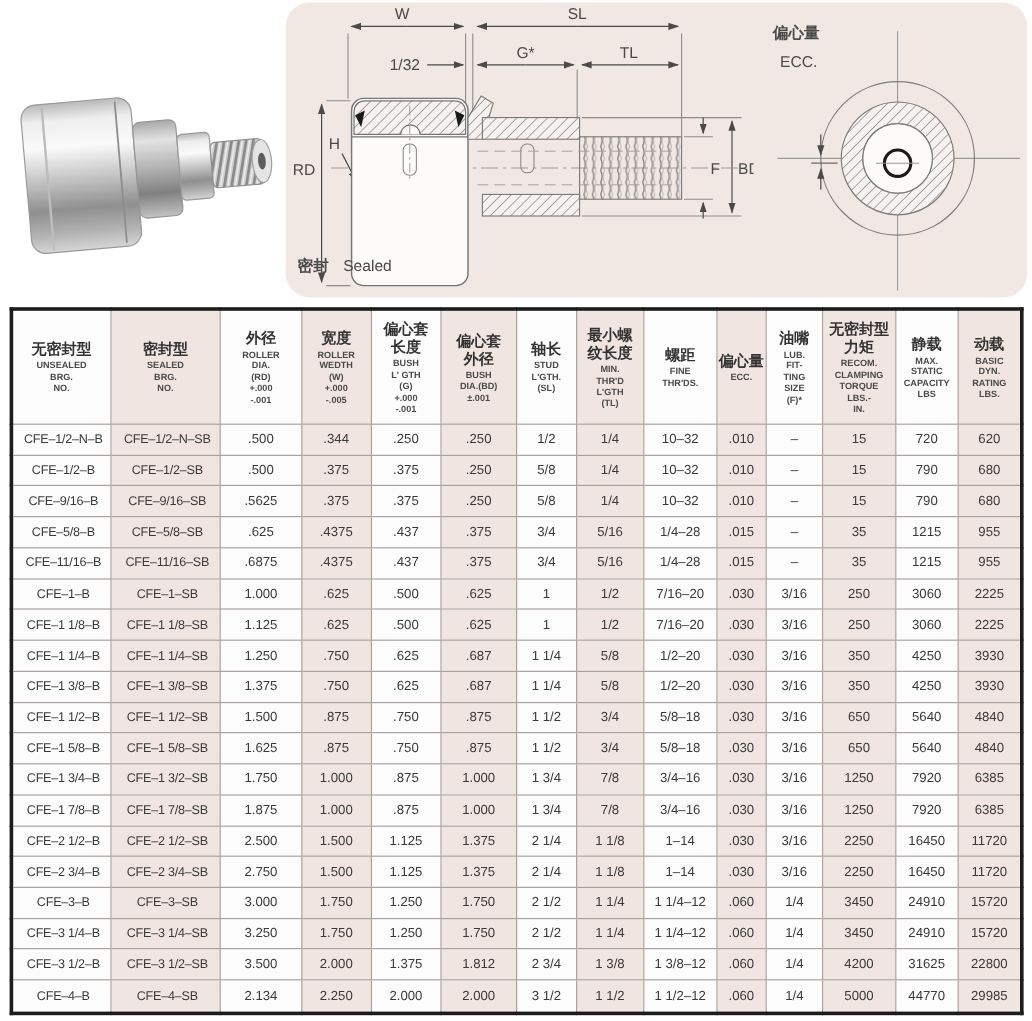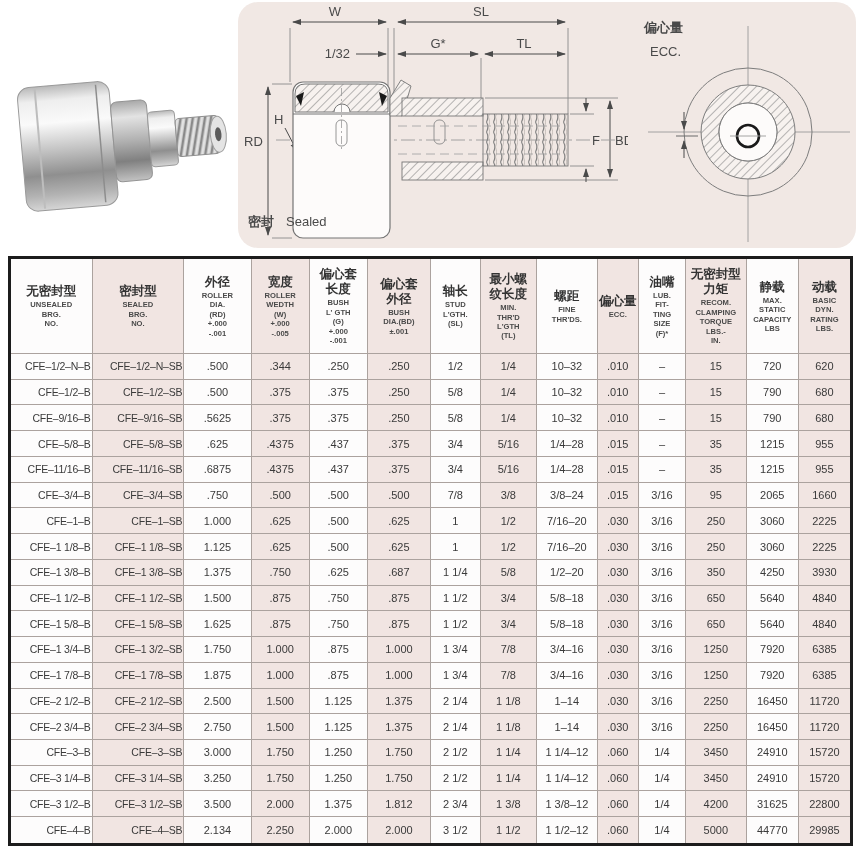--- a/index.html
+++ b/index.html
@@ -21,21 +21,21 @@
   #spec-table-wrap { position:absolute; left:8px; top:256px; width:845px; height:590px; }
   table#spec-table { width:100%; height:100%; border-collapse:collapse; table-layout:fixed;
                      border:3px solid #1c1c1c; background:#fdfcfc; }
   #spec-table th, #spec-table td { border:1px solid #aba29e; overflow:hidden; }
   #spec-table thead th { height:96px; vertical-align:middle; text-align:center; padding:1px; }
   .hdr-cn { font-weight:bold; font-size:12.5px; line-height:1.2; white-space:pre-line;
             font-family:"DejaVu Sans","Liberation Sans",sans-serif; color:#333; }
   .hdr-en { font-size:7.6px; line-height:1.25; white-space:pre-line; color:#4a4a4a; margin-top:2px; }
   #spec-table tbody td { font-size:11px; text-align:center; color:#3a3a3a; padding:0 1px;
                          font-family:"Liberation Sans","DejaVu Sans",sans-serif; }
-  #spec-table tbody td.name { text-align:right; padding-left:4px; font-size:10.5px; letter-spacing:-0.2px; }
+  #spec-table tbody td.name { text-align:center; padding-left:4px; font-size:10.5px; letter-spacing:-0.2px; }
   #spec-table .tint { background:#f1e5e2; }
 </style>
 </head>
 <body>
 
 <div id="page">
 
   <div id="top-section">
 
     <div id="photo-panel">
@@ -381,36 +381,20 @@
             <td>3/4</td>
             <td class="tint">5/16</td>
             <td>1/4–28</td>
             <td class="tint">.015</td>
             <td>–</td>
             <td class="tint">35</td>
             <td>1215</td>
             <td class="tint">955</td>
           </tr>
           <tr>
-            <td class="name">CFE–3/4–B</td>
-            <td class="tint name">CFE–3/4–SB</td>
-            <td>.750</td>
-            <td class="tint">.500</td>
-            <td>.500</td>
-            <td class="tint">.500</td>
-            <td>7/8</td>
-            <td class="tint">3/8</td>
-            <td>3/8–24</td>
-            <td class="tint">.015</td>
-            <td>3/16</td>
-            <td class="tint">95</td>
-            <td>2065</td>
-            <td class="tint">1660</td>
-          </tr>
-          <tr>
             <td class="name">CFE–1–B</td>
             <td class="tint name">CFE–1–SB</td>
             <td>1.000</td>
             <td class="tint">.625</td>
             <td>.500</td>
             <td class="tint">.625</td>
             <td>1</td>
             <td class="tint">1/2</td>
             <td>7/16–20</td>
             <td class="tint">.030</td>
@@ -427,20 +411,36 @@
             <td>.500</td>
             <td class="tint">.625</td>
             <td>1</td>
             <td class="tint">1/2</td>
             <td>7/16–20</td>
             <td class="tint">.030</td>
             <td>3/16</td>
             <td class="tint">250</td>
             <td>3060</td>
             <td class="tint">2225</td>
+          </tr>
+          <tr>
+            <td class="name">CFE–1 1/4–B</td>
+            <td class="tint name">CFE–1 1/4–SB</td>
+            <td>1.250</td>
+            <td class="tint">.750</td>
+            <td>.625</td>
+            <td class="tint">.687</td>
+            <td>1 1/4</td>
+            <td class="tint">5/8</td>
+            <td>1/2–20</td>
+            <td class="tint">.030</td>
+            <td>3/16</td>
+            <td class="tint">350</td>
+            <td>4250</td>
+            <td class="tint">3930</td>
           </tr>
           <tr>
             <td class="name">CFE–1 3/8–B</td>
             <td class="tint name">CFE–1 3/8–SB</td>
             <td>1.375</td>
             <td class="tint">.750</td>
             <td>.625</td>
             <td class="tint">.687</td>
             <td>1 1/4</td>
             <td class="tint">5/8</td>

